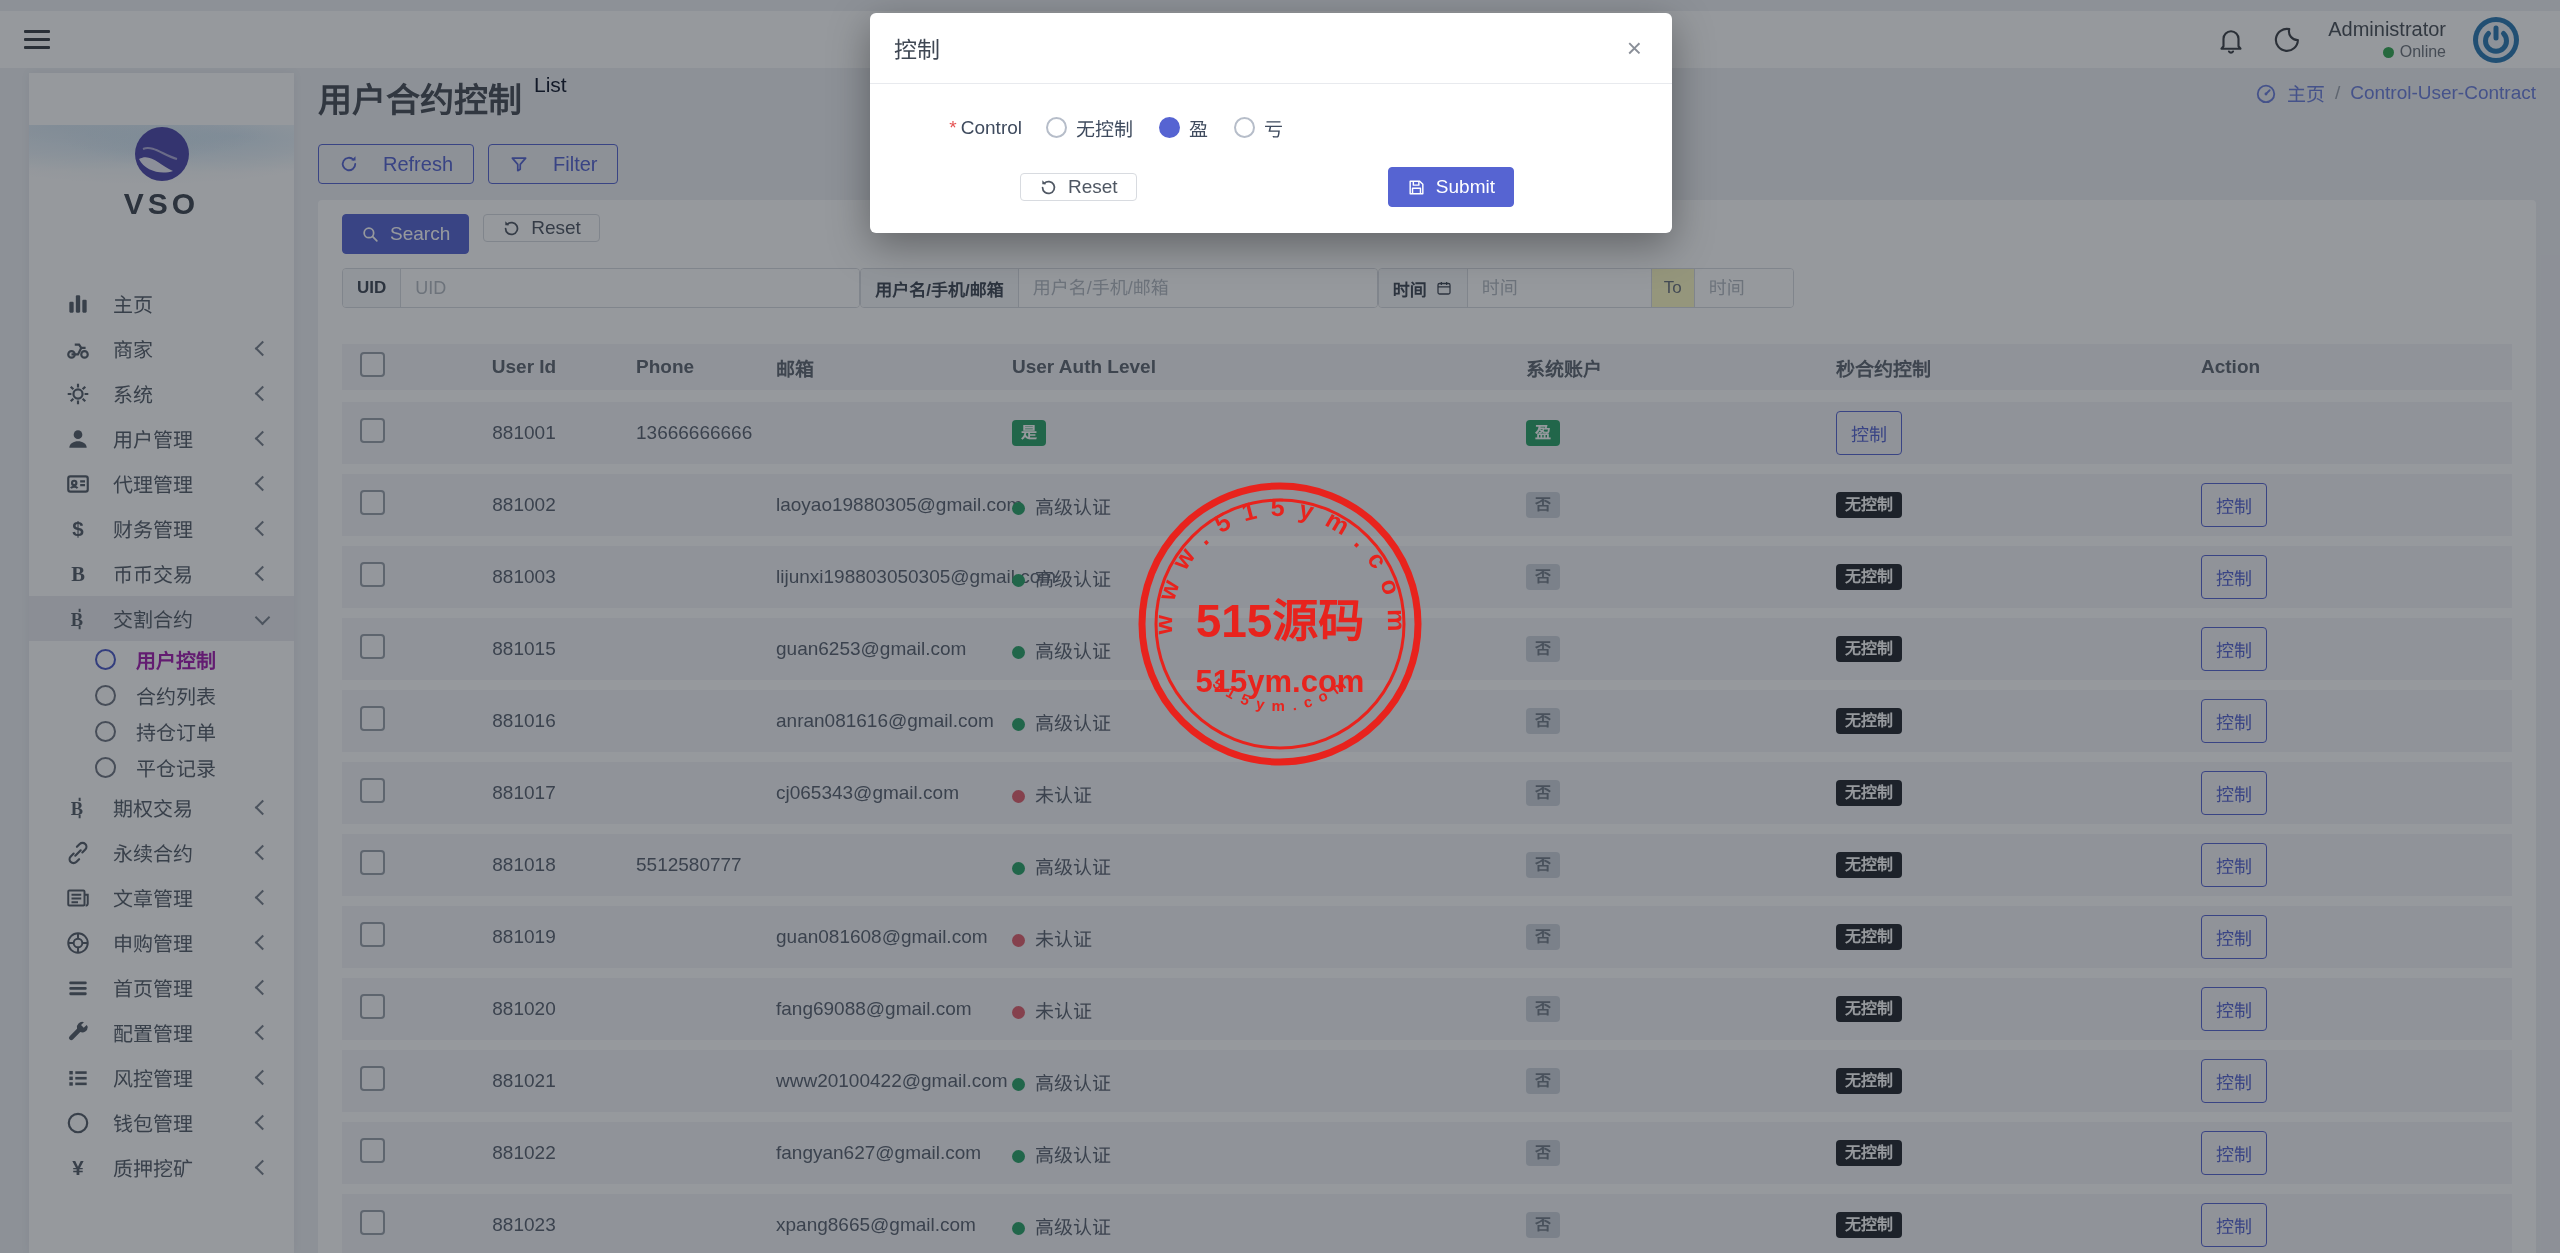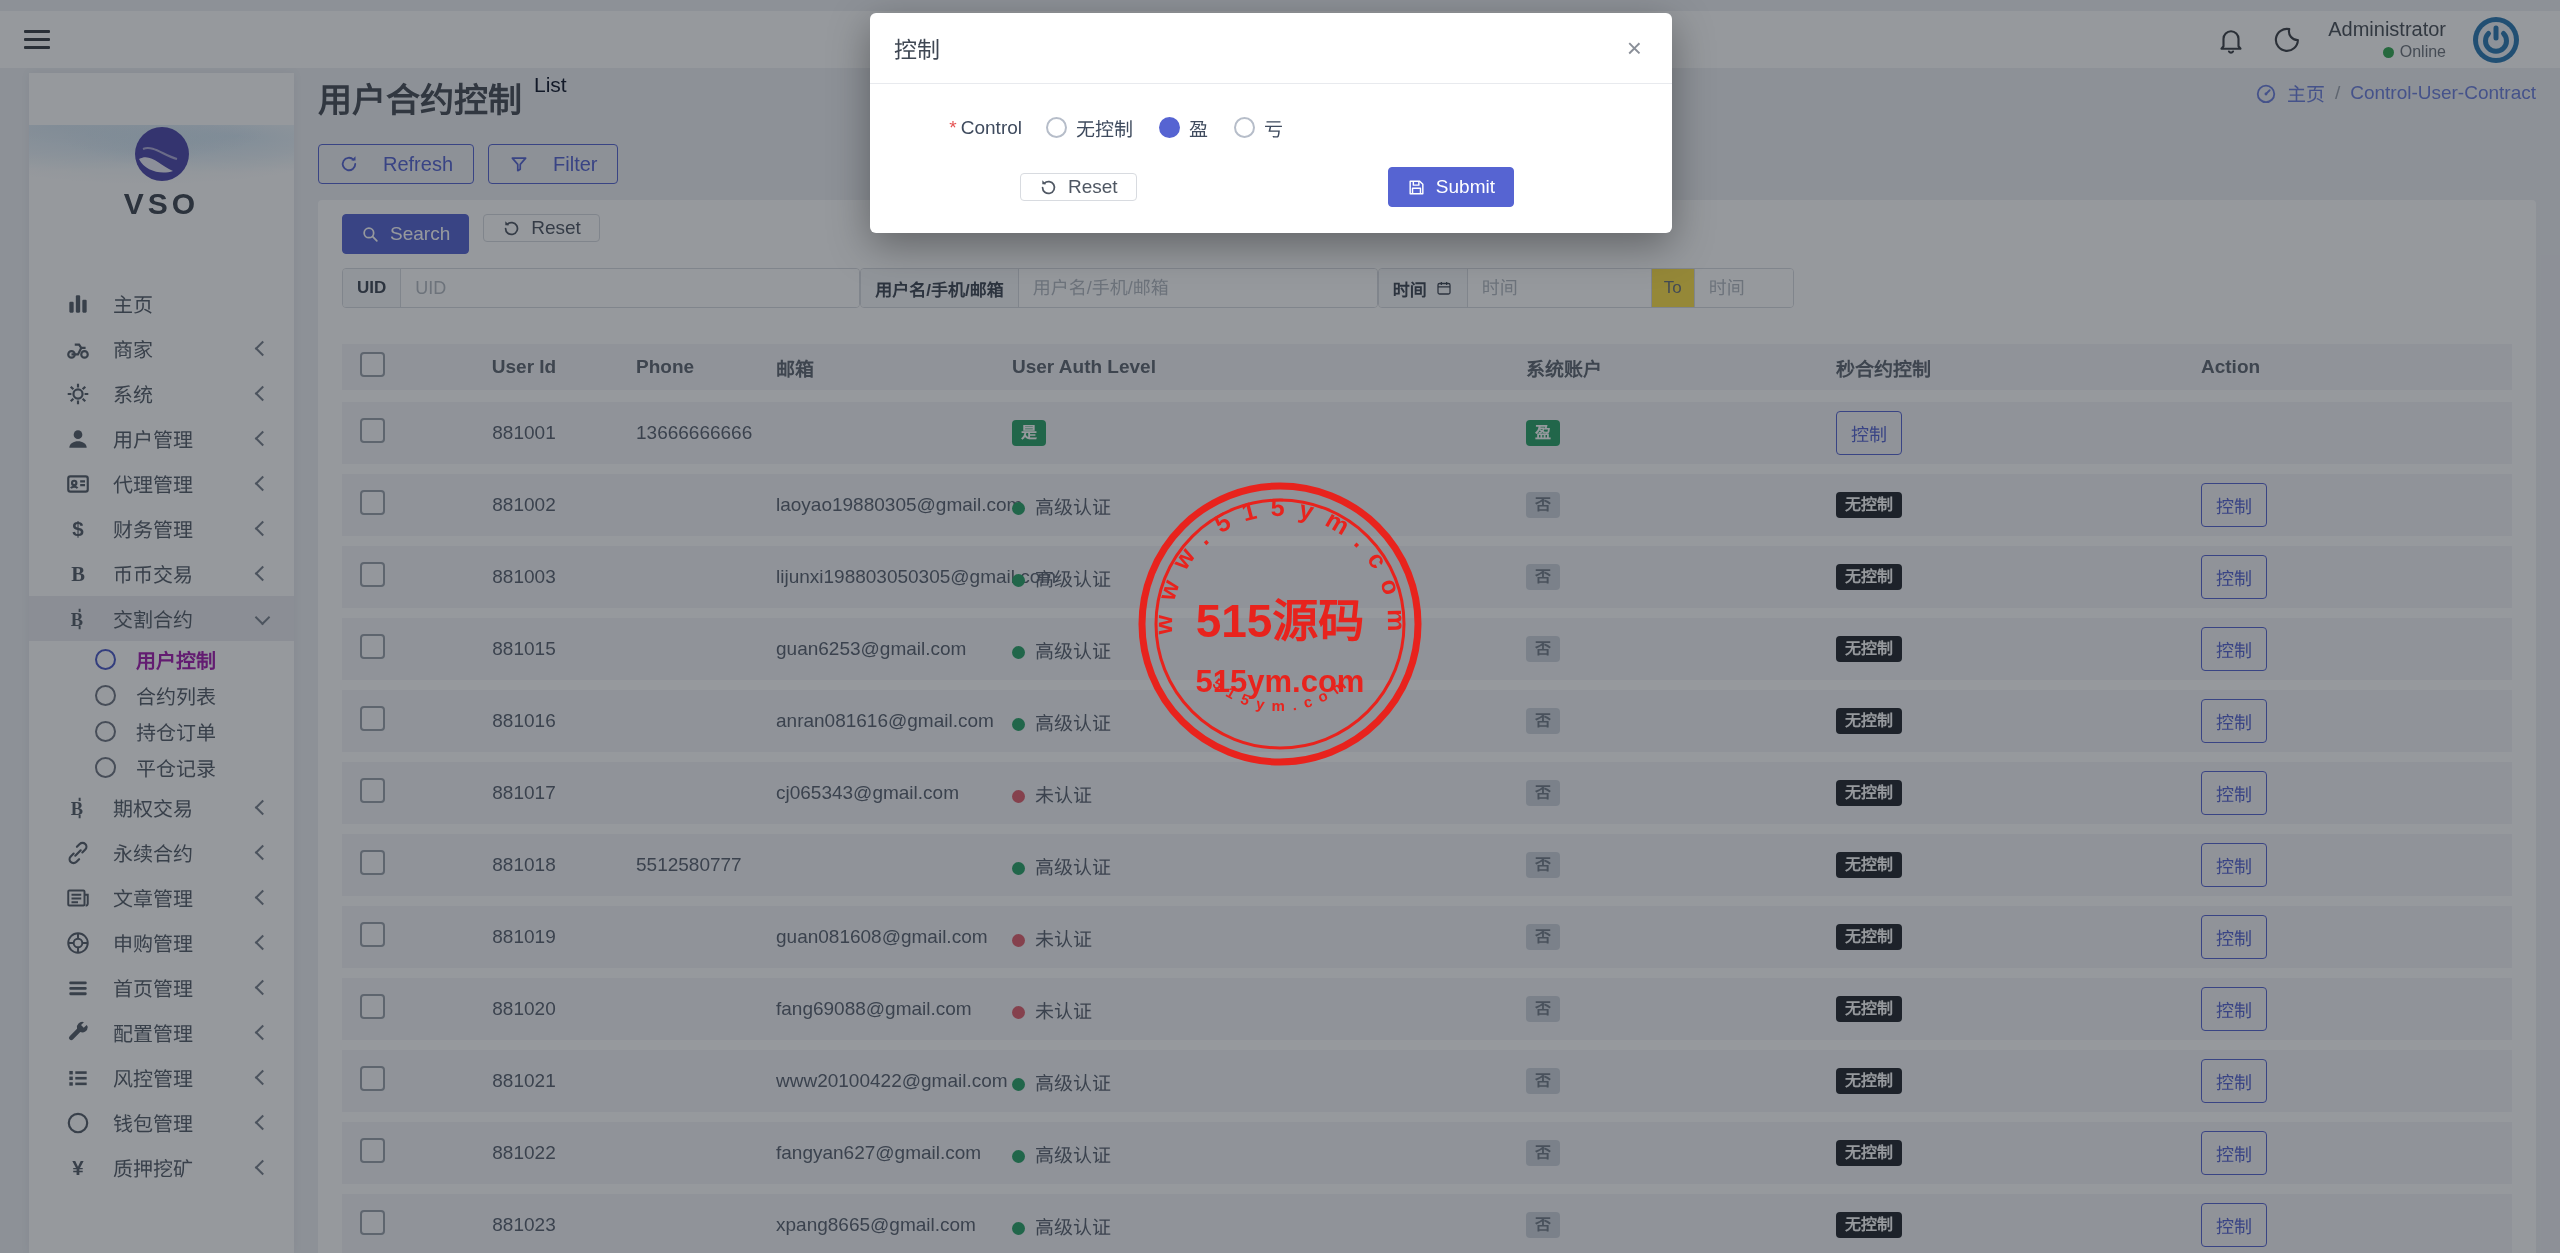--- a/index.html
+++ b/index.html
@@ -69,21 +69,21 @@
   .btn-primary svg,.btn-default svg{width:19px;height:19px;}
 
   .filter-inputs{display:flex;margin-top:14px;}
   .input-group{display:flex;border:1px solid #d8dbe0;border-radius:4px;overflow:hidden;height:38px;background:#fff;}
   .ig-label{display:flex;align-items:center;gap:8px;padding:0 14px;background:#f6f7f9;border-right:1px solid #d8dbe0;
       font-size:17px;font-weight:bold;color:#3f4754;white-space:nowrap;}
   .ig-label svg{width:18px;height:18px;color:#3f4754;}
   .ig-input{border:none;outline:none;padding:0 14px;font-size:18px;color:#495057;font-family:inherit;background:#fff;}
   .ig-input::placeholder{color:#b4bac2;}
   .ig-to{display:flex;align-items:center;padding:0 12px;border-left:1px solid #d8dbe0;border-right:1px solid #d8dbe0;
-      font-size:17px;color:#6a727d;background:#fde047;}
+      font-size:17px;color:#6a727d;background:#fef9c3;}
   .g-uid .ig-input{width:430px;}
   .g-user .ig-input{width:330px;}
   .g-time .ig-input.from{width:155px;}
   .g-time .ig-input.to{width:70px;}
 
   
   .table{margin-top:36px;}
   .thead,.trow{display:grid;grid-template-columns:70px 220px 140px 236px 514px 310px 365px 1fr;
       align-items:center;padding-left:0;}
   .thead{height:46px;background:#f4f5f8;margin-bottom:12px;font-size:19px;color:#5f6671;font-weight:bold;}

